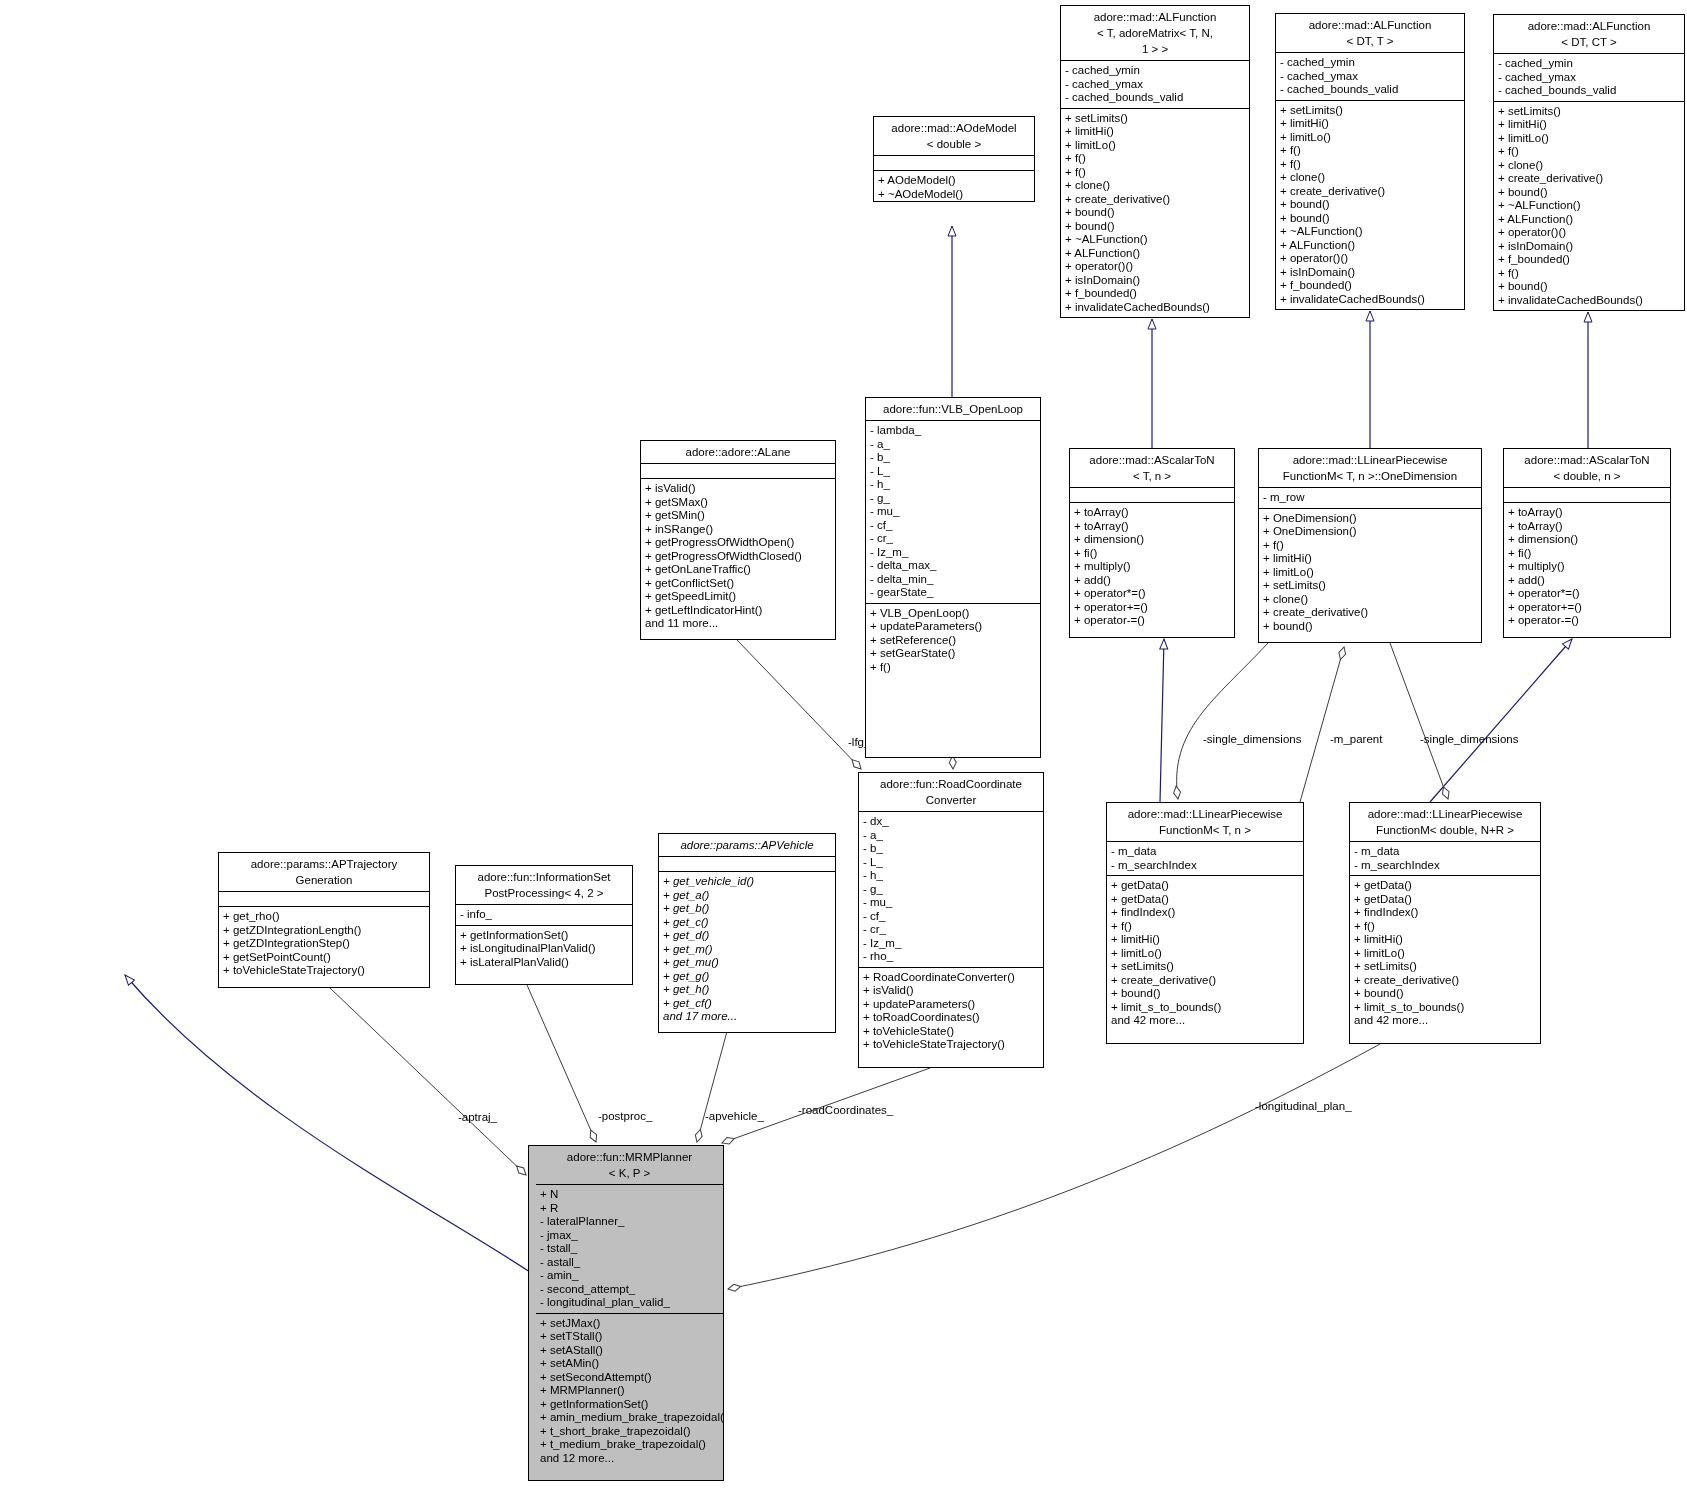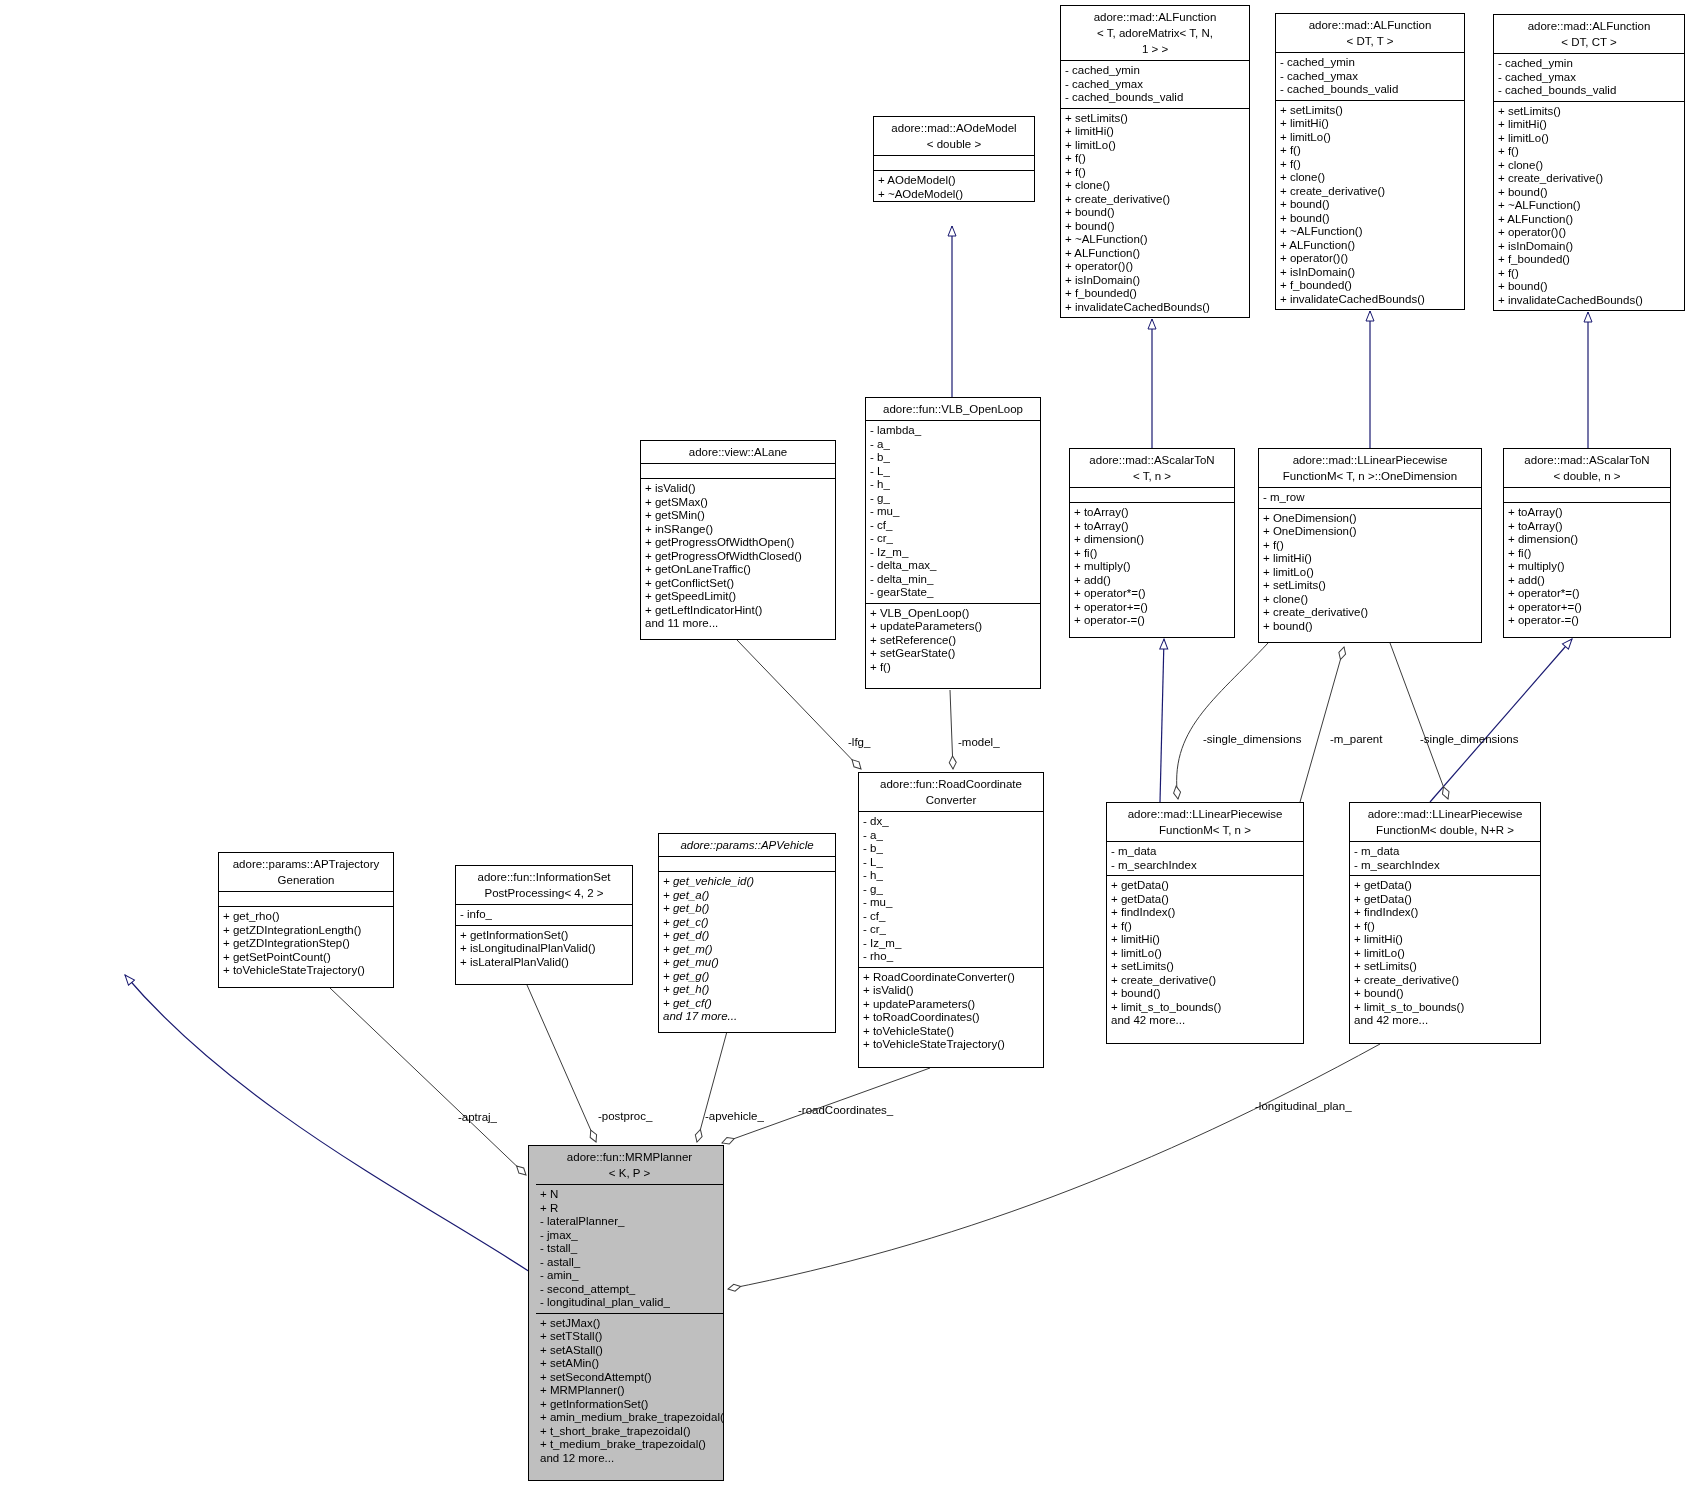--- a/index.html
+++ b/index.html
@@ -152,21 +152,21 @@
     <div class="uml-title">adore::mad::AOdeModel
 &lt; double &gt;</div>
     <div class="uml-attrs"></div>
     <div class="uml-methods">
         <div>+ AOdeModel()</div>
         <div>+ ~AOdeModel()</div>
         <div>+ f()</div>
       </div>
   </div>
 
-  <div class="uml-box" style="left:865px;top:397px;width:176px;height:292px;">
+  <div class="uml-box" style="left:865px;top:397px;width:176px;height:361px;">
     <div class="uml-title">adore::fun::VLB_OpenLoop</div>
     <div class="uml-attrs">
         <div>- lambda_</div>
         <div>- a_</div>
         <div>- b_</div>
         <div>- L_</div>
         <div>- h_</div>
         <div>- g_</div>
         <div>- mu_</div>
         <div>- cf_</div>
@@ -179,21 +179,21 @@
     <div class="uml-methods">
         <div>+ VLB_OpenLoop()</div>
         <div>+ updateParameters()</div>
         <div>+ setReference()</div>
         <div>+ setGearState()</div>
         <div>+ f()</div>
       </div>
   </div>
 
   <div class="uml-box" style="left:640px;top:440px;width:196px;height:200px;">
-    <div class="uml-title">adore::view::ALane</div>
+    <div class="uml-title">adore::adore::ALane</div>
     <div class="uml-attrs"></div>
     <div class="uml-methods">
         <div>+ isValid()</div>
         <div>+ getSMax()</div>
         <div>+ getSMin()</div>
         <div>+ inSRange()</div>
         <div>+ getProgressOfWidthOpen()</div>
         <div>+ getProgressOfWidthClosed()</div>
         <div>+ getOnLaneTraffic()</div>
         <div>+ getConflictSet()</div>
@@ -338,21 +338,21 @@
         <div>+ limitLo()</div>
         <div>+ setLimits()</div>
         <div>+ create_derivative()</div>
         <div>+ bound()</div>
         <div>+ limit_s_to_bounds()</div>
         <div>and 42 more...</div>
       </div>
   </div>
 
 
-  <div class="uml-box" style="left:218px;top:852px;width:176px;height:136px;">
+  <div class="uml-box" style="left:218px;top:852px;width:212px;height:136px;">
     <div class="uml-title">adore::params::APTrajectory
 Generation</div>
     <div class="uml-attrs"></div>
     <div class="uml-methods">
         <div>+ get_rho()</div>
         <div>+ getZDIntegrationLength()</div>
         <div>+ getZDIntegrationStep()</div>
         <div>+ getSetPointCount()</div>
         <div>+ toVehicleStateTrajectory()</div>
       </div>

